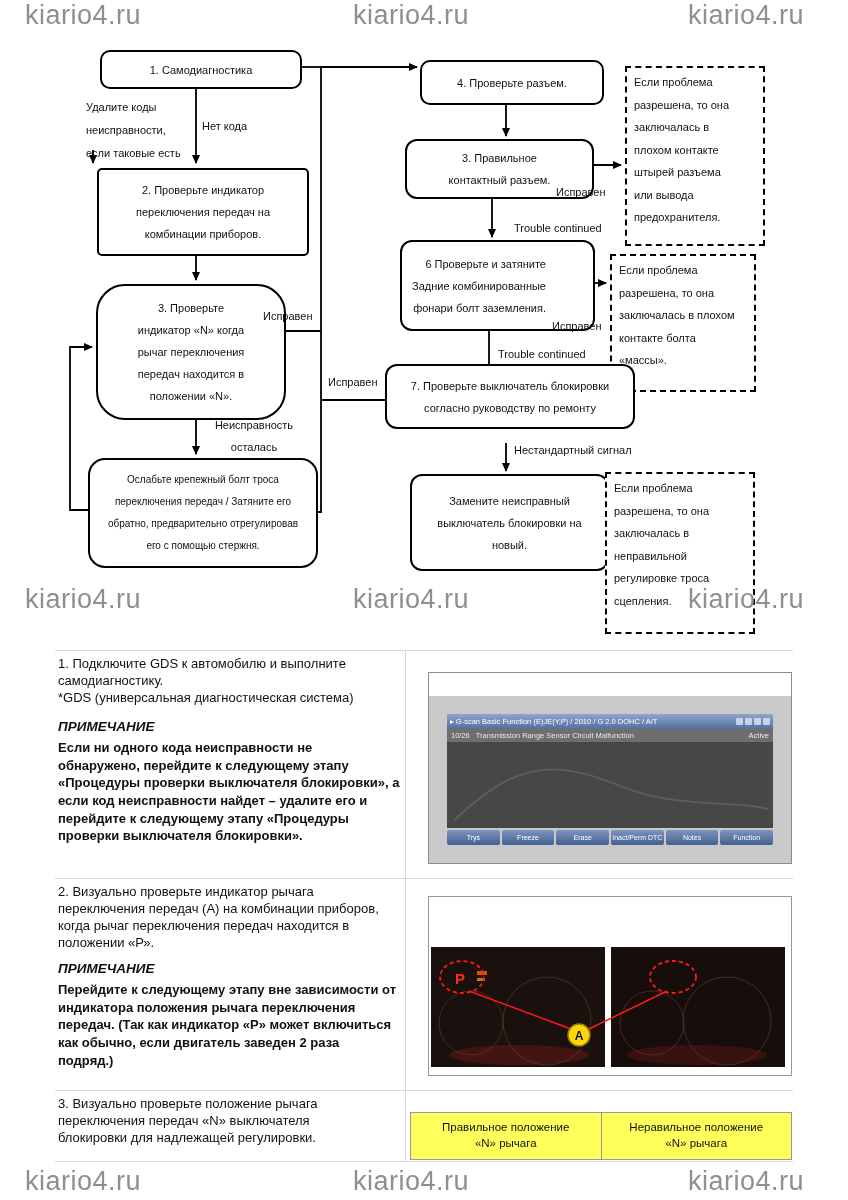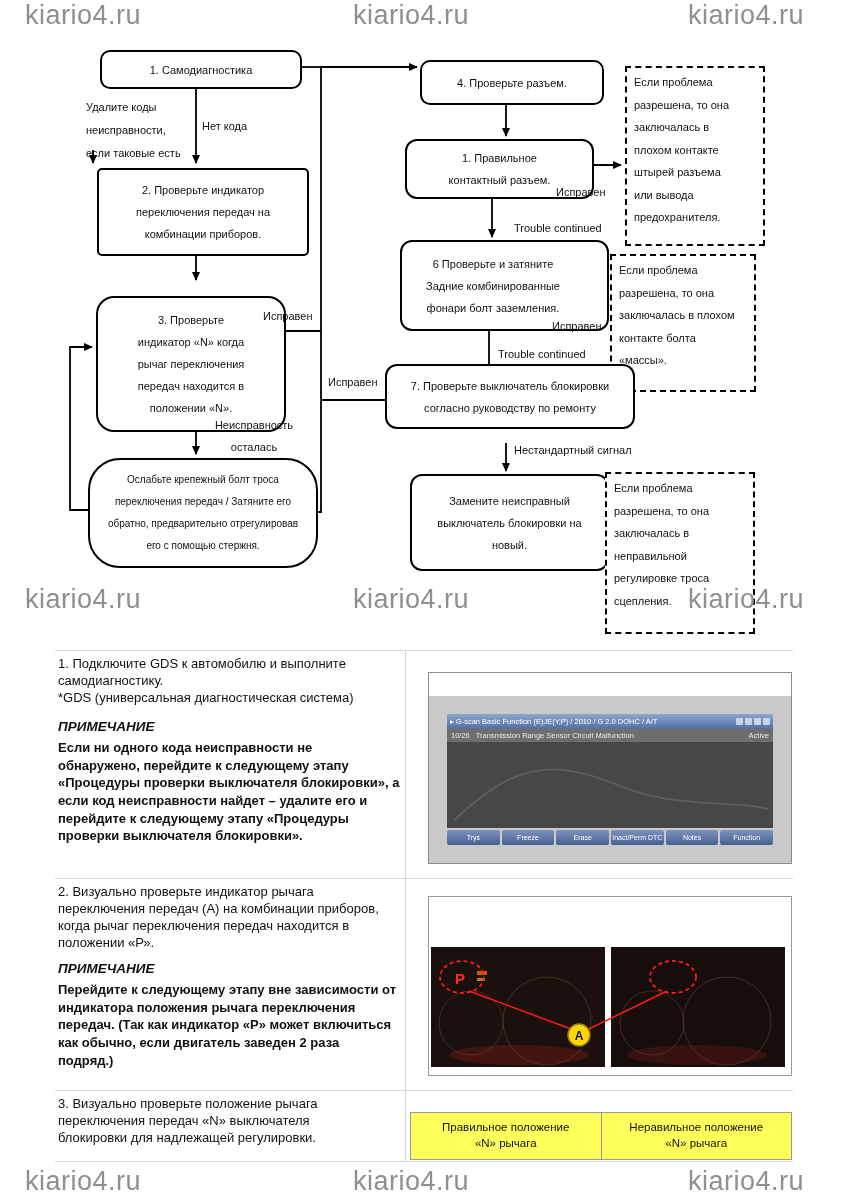--- a/index.html
+++ b/index.html
@@ -3,21 +3,21 @@
 <meta charset="utf-8">
 <style>
   html,body{margin:0;padding:0}
   body{width:848px;height:1200px;position:relative;background:#fff;overflow:hidden;
        font-family:"Liberation Sans",sans-serif;color:#111}
   .wm{position:absolute;z-index:9;color:#8f8f8f;font-size:27px;letter-spacing:.5px}
   .fc-svg{position:absolute;left:0;top:0;z-index:1}
   .fc-box{position:absolute;z-index:2;background:#fff;border:2px solid #000;display:flex;
           align-items:center;justify-content:center;text-align:center;font-size:11px;
           line-height:2.0;white-space:pre-line;padding:2px 4px}
-  .fc-box.ta-l{justify-content:flex-start;text-align:center;padding-left:24px}
+  .fc-box.ta-l{justify-content:flex-start;text-align:right;padding-left:10px}
   .fc-label{position:absolute;z-index:2;font-size:11px;white-space:pre-line}
   .fc-dashed{position:absolute;z-index:2;background:#fff;border:2px dashed #000;font-size:11px;
              line-height:2.05;padding:3px 7px;white-space:pre-line}
   .gl{position:absolute;background:#d9d9d9;z-index:0}
   .ptext{position:absolute;font-size:13px;line-height:1.3;white-space:pre-line;z-index:2}
   .pnote-t{position:absolute;font-size:13.5px;font-weight:bold;font-style:italic;z-index:2}
   .pnote-b{position:absolute;font-size:13px;line-height:1.36;font-weight:bold;
            white-space:pre-line;z-index:2}
   
   .gds-panel{position:absolute;left:428px;top:672px;width:362px;height:190px;z-index:2;
@@ -90,35 +90,35 @@
 </svg>
 
 <div class="fc-box" style="left:100px;top:50px;width:190px;height:31px;border-radius:10px">1.  Самодиагностика</div>
 <div class="fc-label" style="left:86px;top:96px;line-height:2.1">Удалите   коды
 неисправности,
 если таковые есть</div>
 <div class="fc-label" style="left:202px;top:120px">Нет кода</div>
 <div class="fc-box" style="left:97px;top:168px;width:200px;height:80px;border-radius:5px">2. Проверьте индикатор
 переключения передач на
 комбинации приборов.</div>
-<div class="fc-box" style="left:96px;top:296px;width:178px;height:128px;border-radius:18px">3. Проверьте
+<div class="fc-box" style="left:96px;top:284px;width:178px;height:128px;border-radius:29px">3. Проверьте
 индикатор «N» когда
 рычаг переключения
 передач находится в
 положении «N».</div>
 <div class="fc-label" style="left:263px;top:310px">Исправен</div>
 <div class="fc-label" style="left:200px;top:414px;width:108px;text-align:center;line-height:2.0">Неисправность
 осталась</div>
-<div class="fc-box" style="left:88px;top:458px;width:218px;height:102px;border-radius:32px;font-size:10px;line-height:2.2">Ослабьте крепежный болт троса
+<div class="fc-box" style="left:88px;top:458px;width:218px;height:102px;border-radius:17px;font-size:10px;line-height:2.2">Ослабьте крепежный болт троса
 переключения передач / Затяните его
 обратно, предварительно отрегулировав
 его с помощью стержня.</div>
 
 <div class="fc-box" style="left:420px;top:60px;width:172px;height:37px;border-radius:10px">4. Проверьте разъем.</div>
-<div class="fc-box" style="left:405px;top:139px;width:177px;height:52px;border-radius:12px">1. Правильное
+<div class="fc-box" style="left:405px;top:139px;width:177px;height:52px;border-radius:12px">3. Правильное
 контактный разъем.</div>
 <div class="fc-label" style="left:556px;top:186px">Исправен</div>
 <div class="fc-dashed" style="left:625px;top:66px;width:122px;height:170px">Если проблема
 разрешена, то она
 заключалась в
 плохом контакте
 штырей разъема
 или вывода
 предохранителя.</div>
 <div class="fc-label" style="left:514px;top:222px">Trouble continued</div>

